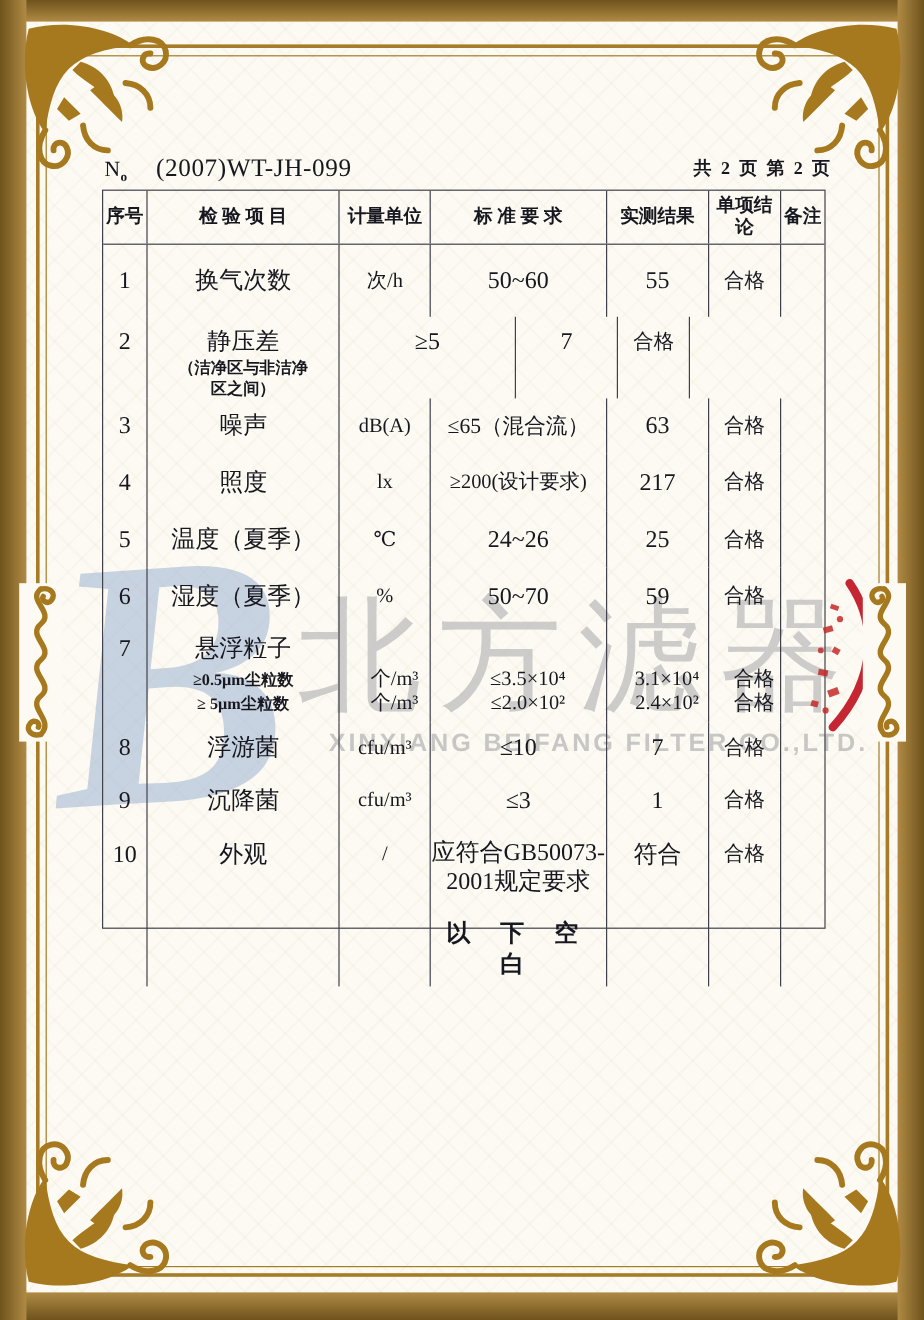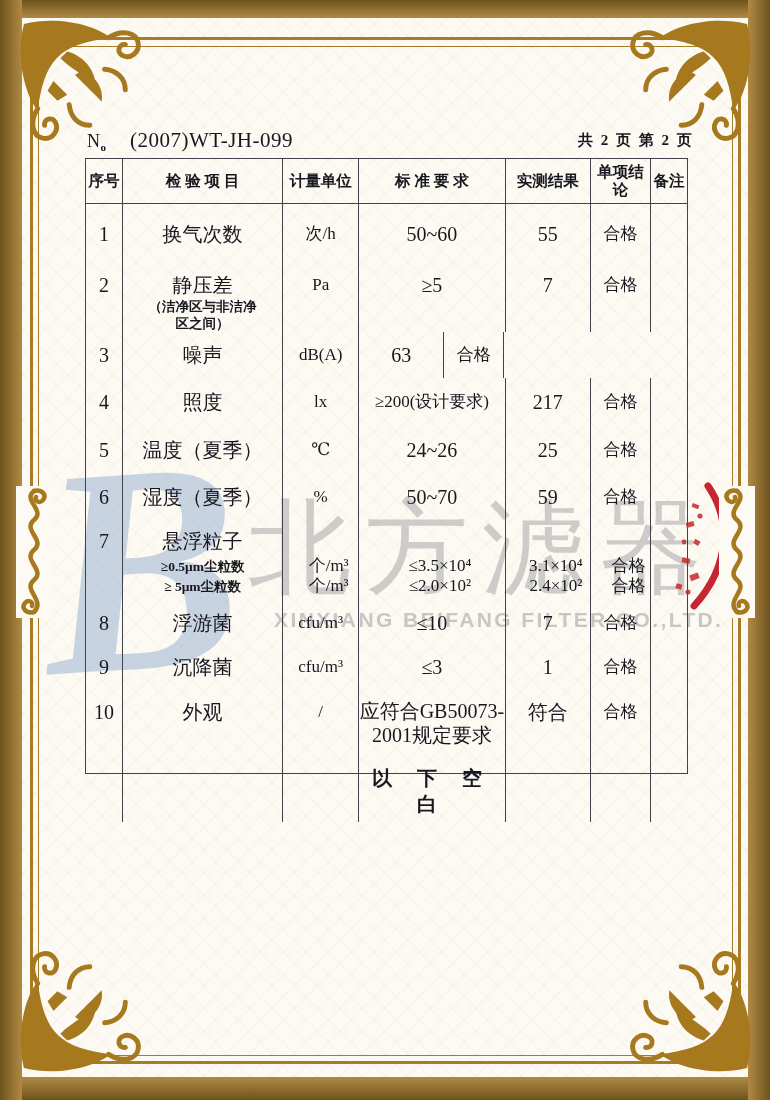--- a/index.html
+++ b/index.html
@@ -230,31 +230,31 @@
       <div class="c c6"></div>
     </div>
 
     <div class="trow r2 r-start" style="height:68px">
       <div class="c c0">2</div>
       <div class="c c1">
         <div>静压差</div>
         <div class="sub">（洁净区与非洁净</div>
         <div class="sub">区之间）</div>
       </div>
-      <div class="c c2 unit">Pa</div>
       <div class="c c3">≥5</div>
       <div class="c c4">7</div>
       <div class="c c5 unit">合格</div>
       <div class="c c6"></div>
     </div>
 
     <div class="trow" style="height:46px">
       <div class="c c0">3</div>
       <div class="c c1">噪声</div>
       <div class="c c2 unit">dB(A)</div>
+      <div class="c c3" style="font-size:18px">≤65（混合流）</div>
       <div class="c c4">63</div>
       <div class="c c5 unit">合格</div>
       <div class="c c6"></div>
     </div>
 
     <div class="trow" style="height:48px">
       <div class="c c0">4</div>
       <div class="c c1">照度</div>
       <div class="c c2 unit">lx</div>
       <div class="c c3" style="font-size:17px">≥200(设计要求)</div>

